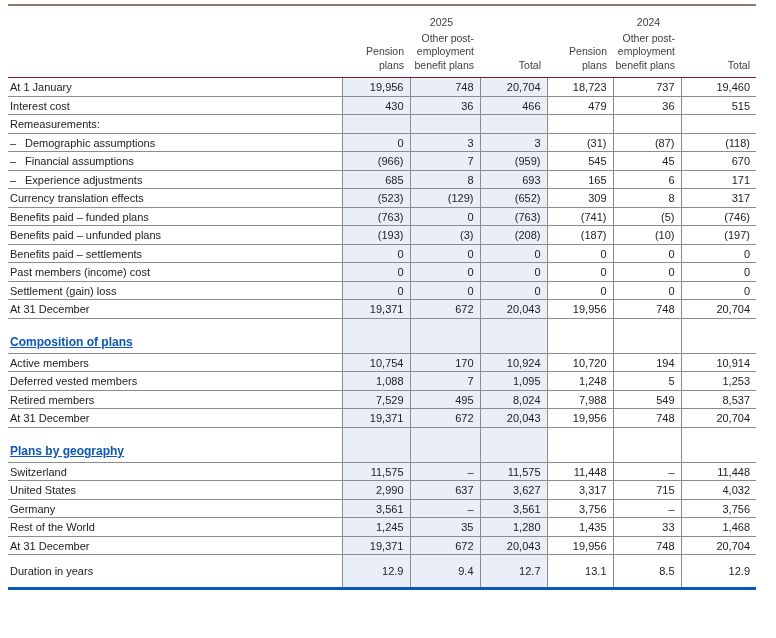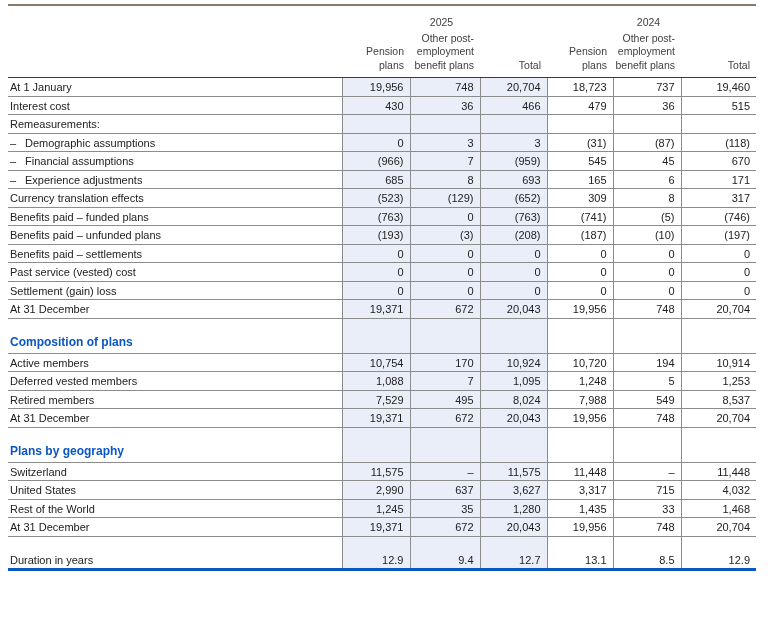--- a/index.html
+++ b/index.html
@@ -12,22 +12,22 @@
   thead td{vertical-align:bottom;text-align:right;color:#3f3f3f;font-size:10.5px;line-height:1.28;padding:0 6px 0 0;border:none;}
   tr.yr-row td{height:26px;vertical-align:top;padding-top:10px;text-align:center;}
   tr.ch-row td{height:42px;padding-bottom:5px;border-bottom:1px solid #7f1d1d;}
   
   tbody td{height:18.5px;padding:0 6px 0 0;border-bottom:1px solid #8c8c8c;white-space:nowrap;overflow:hidden;}
   td.lbl{text-align:left;padding-left:2px;padding-right:2px;}
   td.num{text-align:right;border-left:1px solid #8c8c8c;}
   td.s{background:#e9eef8;}
   tr.total td{font-weight:400;color:#1a1a1a;}
   tr.heading-row td{height:35px;vertical-align:bottom;}
-  tr.heading-row td.lbl{color:#0a56c2;font-weight:700;font-size:12px;padding-bottom:4px;}
-  tr.duration-row td{height:32px;vertical-align:bottom;border-bottom:none;padding-bottom:2px;margin-left:16px;}
+  tr.heading-row td.lbl{color:#0a56c2;font-weight:700;font-size:12px;padding-bottom:4px;text-decoration:underline;}
+  tr.duration-row td{height:32px;vertical-align:bottom;border-bottom:none;padding-bottom:10px;margin-left:16px;}
   .dash{display:inline-block;width:15px;}
   .bluerule{height:3px;background:#0a56c2;}
 </style>
 </head>
 <body>
 
 <div class="report">
   <div class="toprule"></div>
   <table>
     <colgroup>
@@ -140,21 +140,21 @@
         <tr class="normal">
           <td class="lbl">Benefits paid – settlements</td>
           <td class="num s">0</td>
           <td class="num s">0</td>
           <td class="num s">0</td>
           <td class="num">0</td>
           <td class="num">0</td>
           <td class="num">0</td>
         </tr>
         <tr class="normal">
-          <td class="lbl">Past service (vested) cost</td>
+          <td class="lbl">Past members (income) cost</td>
           <td class="num s">0</td>
           <td class="num s">0</td>
           <td class="num s">0</td>
           <td class="num">0</td>
           <td class="num">0</td>
           <td class="num">0</td>
         </tr>
         <tr class="normal">
           <td class="lbl">Settlement (gain) loss</td>
           <td class="num s">0</td>
@@ -239,20 +239,29 @@
         <tr class="normal">
           <td class="lbl">United States</td>
           <td class="num s">2,990</td>
           <td class="num s">637</td>
           <td class="num s">3,627</td>
           <td class="num">3,317</td>
           <td class="num">715</td>
           <td class="num">4,032</td>
         </tr>
         <tr class="normal">
+          <td class="lbl">Germany</td>
+          <td class="num s">3,561</td>
+          <td class="num s">–</td>
+          <td class="num s">3,561</td>
+          <td class="num">3,756</td>
+          <td class="num">–</td>
+          <td class="num">3,756</td>
+        </tr>
+        <tr class="normal">
           <td class="lbl">Rest of the World</td>
           <td class="num s">1,245</td>
           <td class="num s">35</td>
           <td class="num s">1,280</td>
           <td class="num">1,435</td>
           <td class="num">33</td>
           <td class="num">1,468</td>
         </tr>
         <tr class="total">
           <td class="lbl">At 31 December</td>

